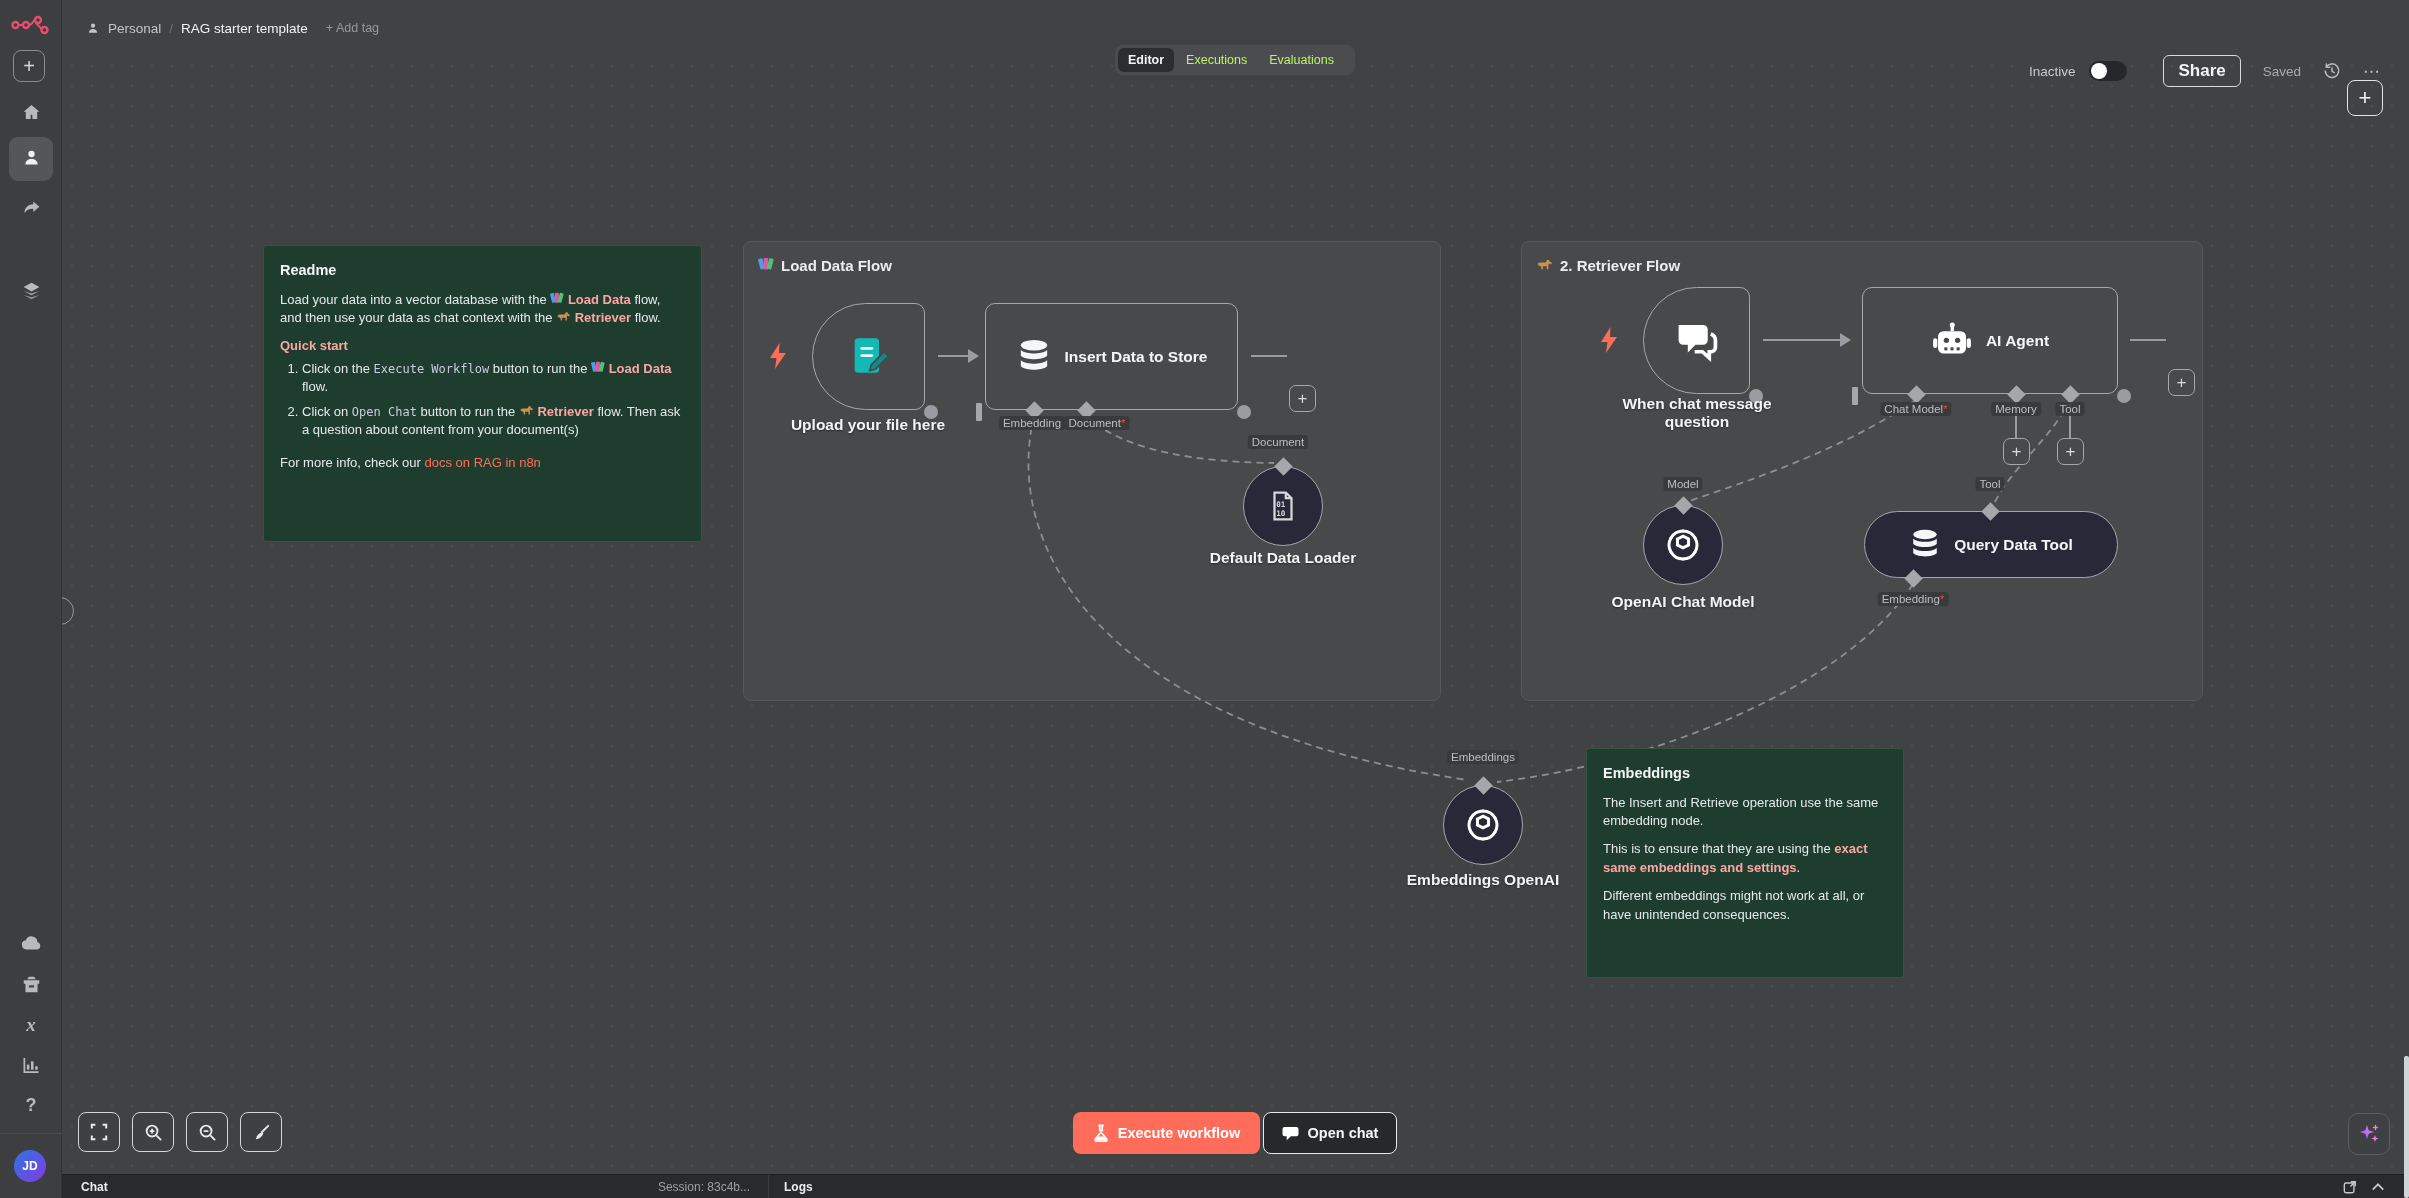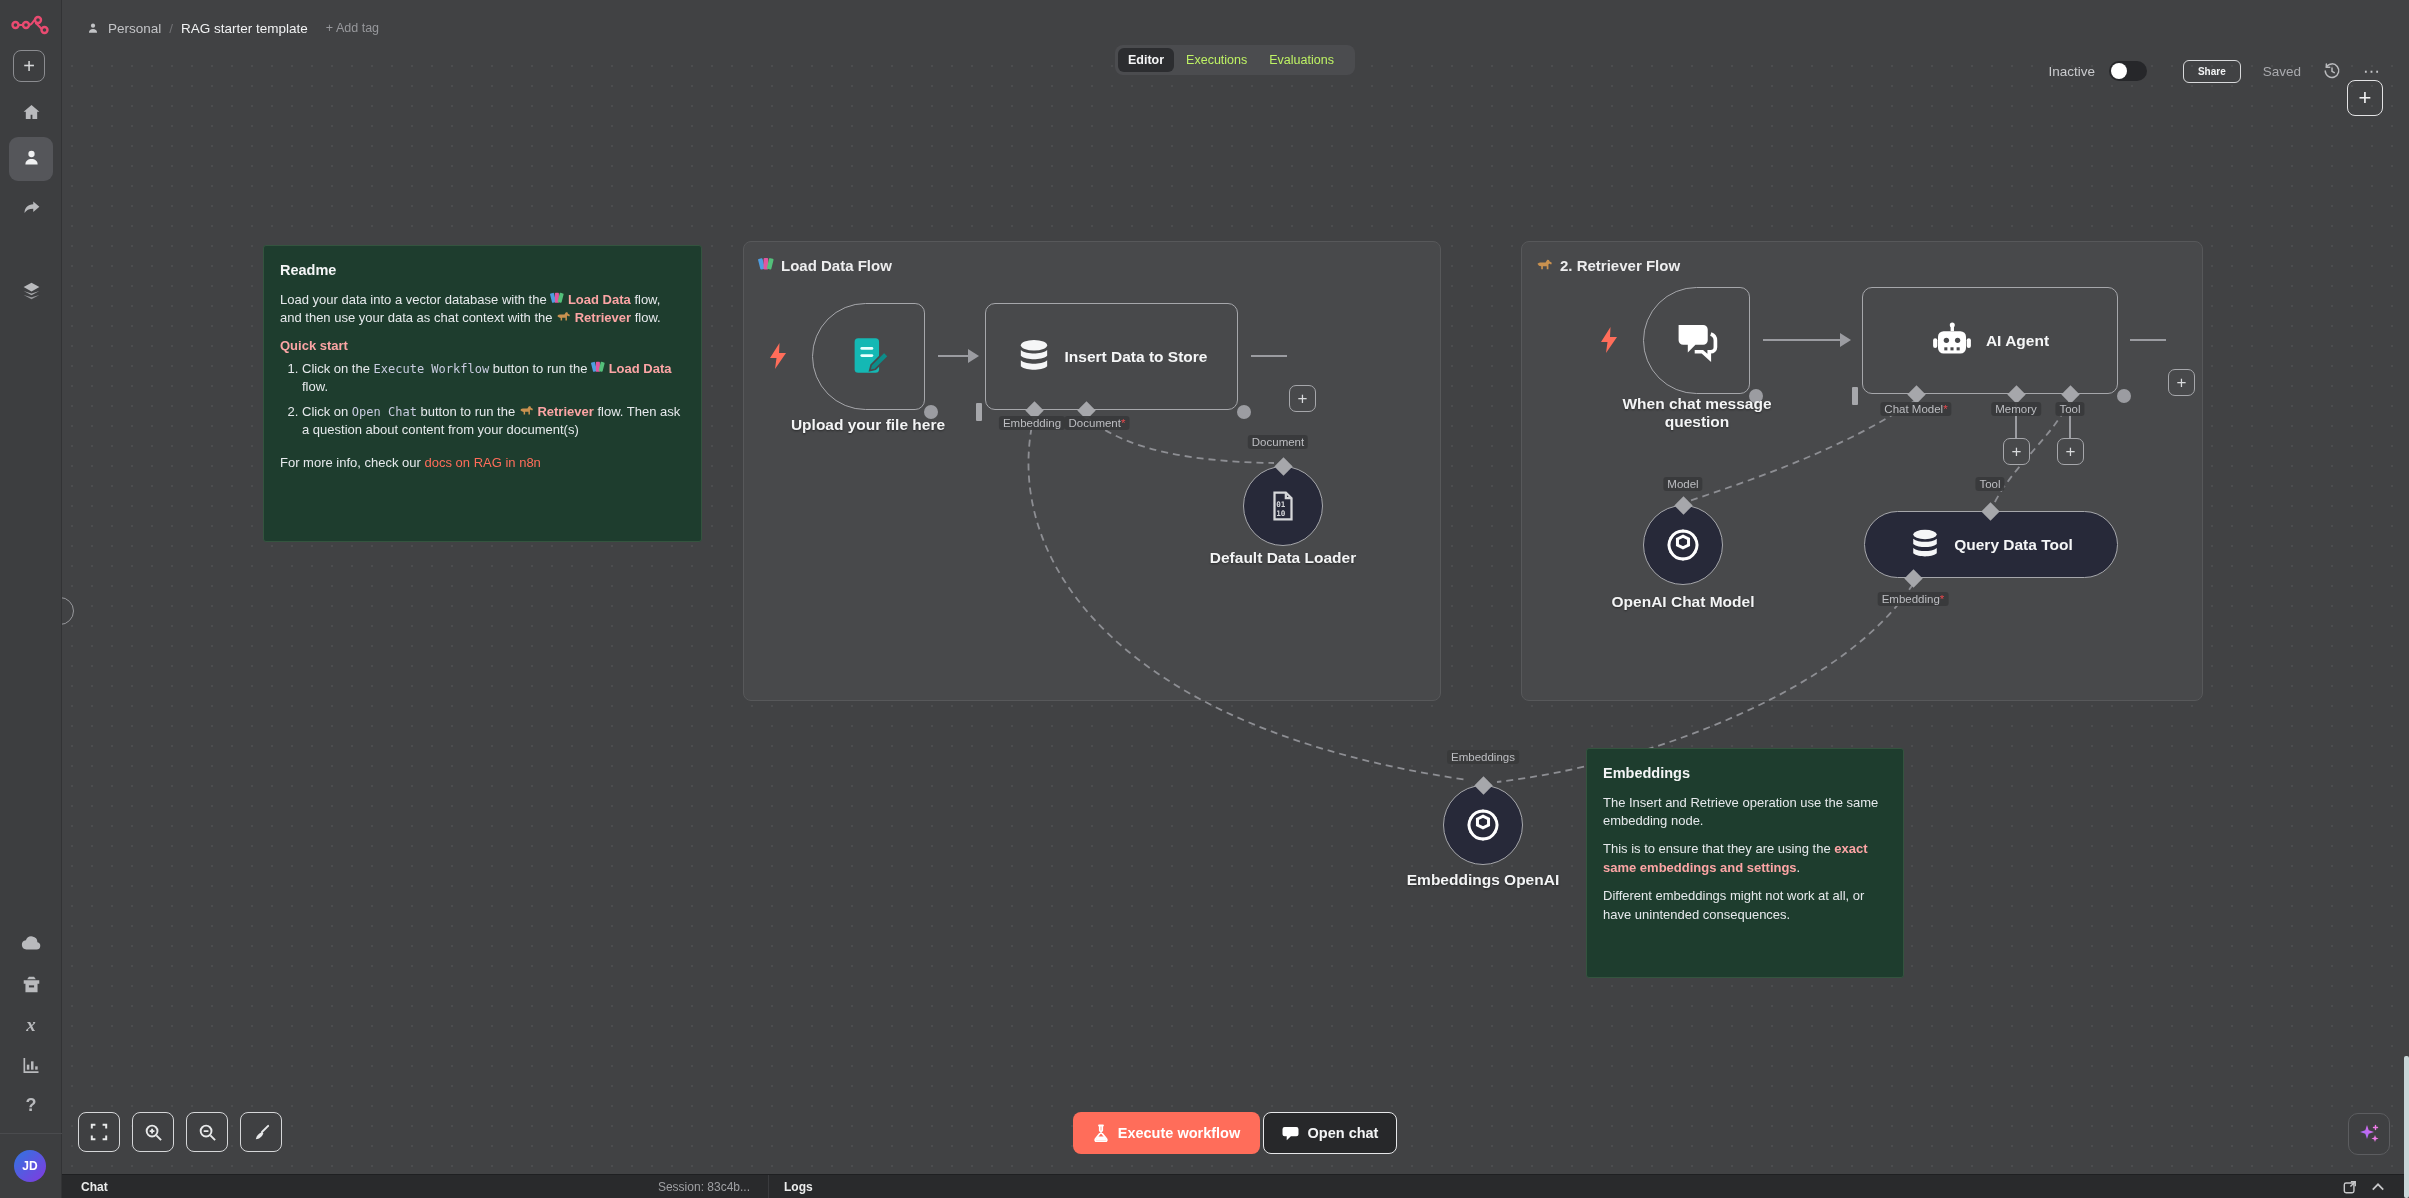--- a/index.html
+++ b/index.html
@@ -20,21 +20,21 @@
   .sb-divider{position:absolute;left:0;top:1133px;width:62px;border-top:1px solid #4a4b4e;}
   
   .header{position:absolute;left:62px;top:0;right:0;height:56px;background:#414244;z-index:5;}
   .crumbs{position:absolute;left:24px;top:0;height:56px;display:flex;align-items:center;gap:8px;font-size:13.5px;color:#c3c4c7;}
   .wf-name{color:#f1f2f3;}
   .crumb-sep{color:#707174;}
   .add-tag{color:#97989c;font-size:12.5px;margin-left:10px;cursor:pointer;}
   .hdr-right{position:absolute;right:28px;top:0;height:56px;display:flex;align-items:center;gap:22px;margin-top:43px;}
   .toggle{width:38px;height:20px;border-radius:10px;background:#26272a;position:relative;cursor:pointer;}
   .knob{position:absolute;left:2px;top:2px;width:16px;height:16px;border-radius:50%;background:#fff;}
-  .share-btn{border:1px solid #d8d9db;border-radius:6px;padding:5px 14px;font-size:10px;font-weight:bold;color:#f2f3f4;cursor:pointer;background:transparent;text-align:center;}
+  .share-btn{border:1px solid #d8d9db;border-radius:6px;padding:5px 14px;font-size:17px;font-weight:bold;color:#f2f3f4;cursor:pointer;background:transparent;text-align:center;}
   .saved{color:#a9aaae;font-size:13.5px;}
   .hdr-ic{color:#b9babd;cursor:pointer;display:flex;}
   
   .tabbar{position:absolute;left:1115px;top:45px;width:240px;height:30px;background:#4b4c4f;border-radius:8px;
           display:flex;align-items:flex-end;padding:3px;gap:2px;z-index:7;}
   .tab{font-size:12.5px;color:#bef264;padding:5px 10px;border-radius:6px;cursor:pointer;white-space:nowrap;}
   .tab.active{background:#2c2d30;color:#f5f5f6;font-weight:bold;}
   
   .canvas{position:absolute;left:62px;top:56px;right:0;bottom:24px;background:#414244;
           background-image:radial-gradient(circle,#4c4d4f 1px,transparent 1.4px);background-size:20px 20px;z-index:1;}

